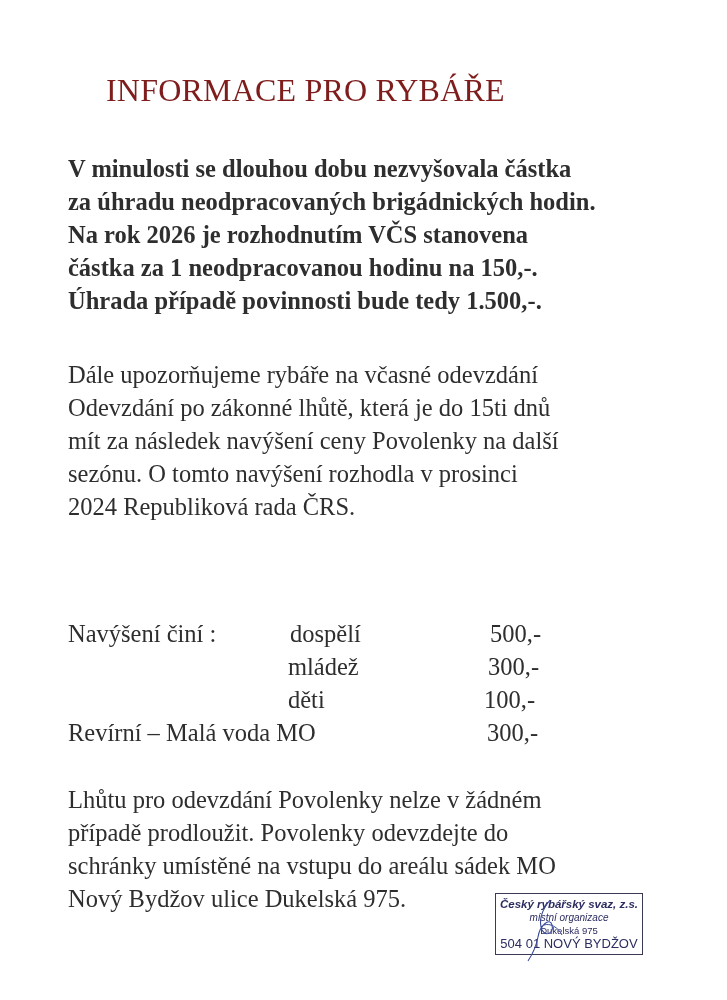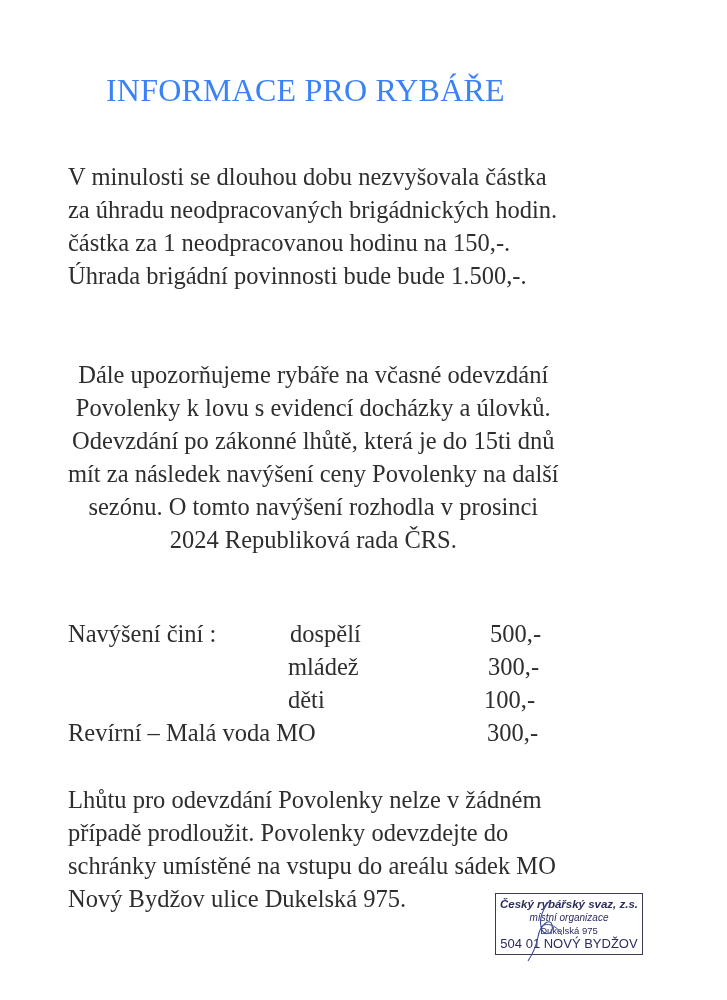--- a/index.html
+++ b/index.html
@@ -3,30 +3,30 @@
   <meta charset="utf-8">
   <style>
     html, body { margin: 0; padding: 0; }
     body {
       width: 727px; height: 1000px; background: #ffffff; position: relative;
       overflow: hidden; color: #2b2b2b;
       font-family: "Liberation Serif", "DejaVu Serif", serif;
     }
     .title {
       position: absolute; left: 106px; top: 72px;
-      font-size: 32px; letter-spacing: 0.2px; color: #3b82f6;
+      font-size: 32px; letter-spacing: 0.2px; color: #7f1d1d;
       white-space: nowrap;
     }
     .para {
       position: absolute; left: 68px; font-size: 24.5px; line-height: 33px;
       color: #2e2e2e;
     }
     .para div { white-space: nowrap; }
-    #p1 { top: 160px; }
-    #p2 { top: 358px; text-align: center; }
+    #p1 { top: 152px; font-weight: bold; }
+    #p2 { top: 358px; }
     #p3 { top: 783px; }
     .table { position: absolute; left: 68px; top: 617px; font-size: 24.5px; line-height: 33px; color: #2e2e2e; }
     .row { position: relative; height: 33px; white-space: nowrap; }
     .c1 { position: absolute; left: 0; }
     .c2 { position: absolute; }
     .c3 { position: absolute; margin-left: 32px; }
     .stamp {
       position: absolute; left: 495px; top: 893px; width: 146px; height: 60px;
       border: 1.5px solid #3a3a55; color: #2c2c60;
       font-family: "Liberation Sans", "DejaVu Sans", sans-serif;
@@ -41,27 +41,27 @@
     }
   </style>
 </head>
 <body>
 
 <div class="title">INFORMACE PRO RYBÁŘE</div>
 
 <div class="para" id="p1">
   <div>V minulosti se dlouhou dobu nezvyšovala částka</div>
   <div>za úhradu neodpracovaných brigádnických hodin.</div>
+  <div>Na rok 2026 je rozhodnutím VČS stanovena</div>
   <div>částka za 1 neodpracovanou hodinu na 150,-.</div>
-  <div>Úhrada brigádní povinnosti bude bude 1.500,-.</div>
+  <div>Úhrada případě povinnosti bude tedy 1.500,-.</div>
 </div>
 
 <div class="para" id="p2">
   <div>Dále upozorňujeme rybáře na včasné odevzdání</div>
-  <div>Povolenky k lovu s evidencí docházky a úlovků.</div>
   <div>Odevzdání po zákonné lhůtě, která je do 15ti dnů</div>
   <div>mít za následek navýšení ceny Povolenky na další</div>
   <div>sezónu. O tomto navýšení rozhodla v prosinci</div>
   <div>2024 Republiková rada ČRS.</div>
 </div>
 
 <div class="table">
   <div class="row">
     <span class="c1">Navýšení činí :</span>
     <span class="c2" style="left:222px">dospělí</span>

